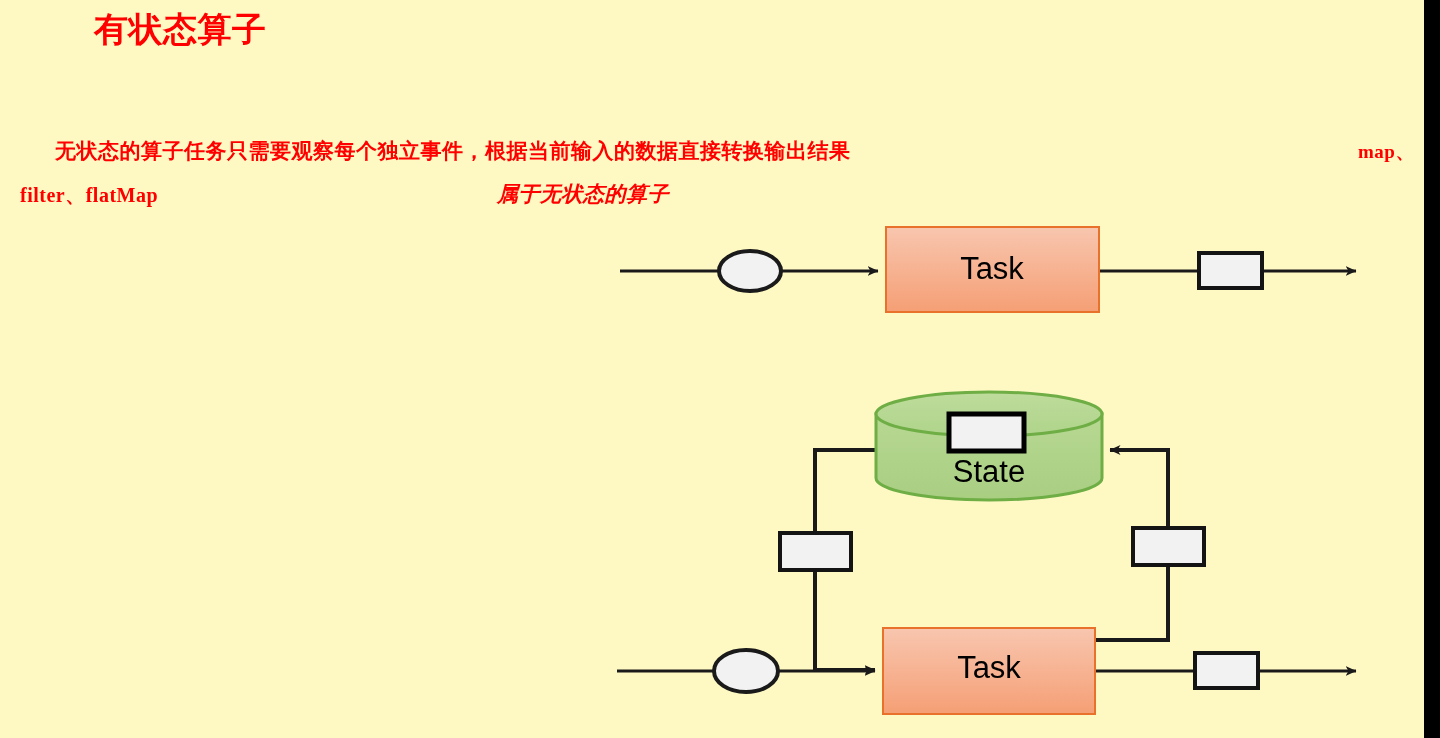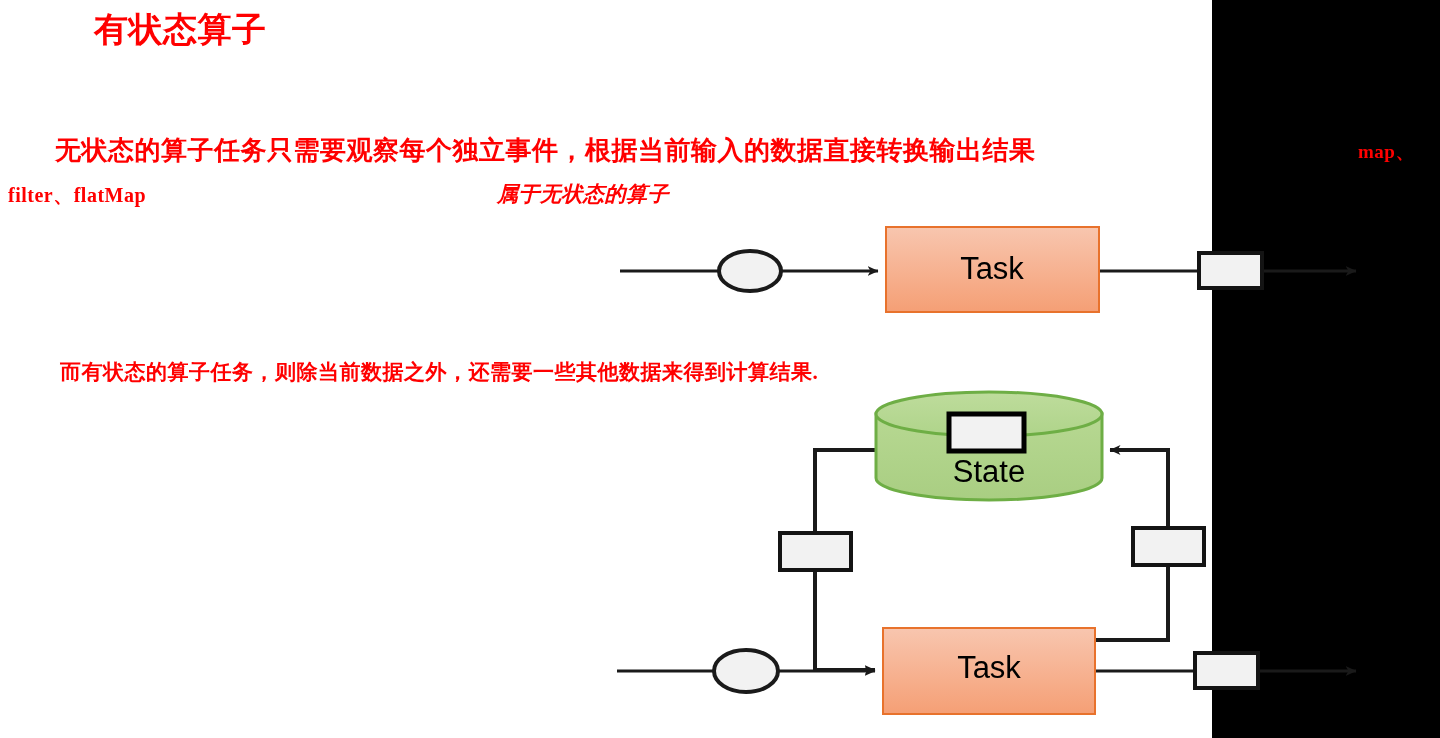--- a/index.html
+++ b/index.html
@@ -11,23 +11,23 @@
     width: 1440px;
     height: 738px;
     position: relative;
     overflow: hidden;
     font-family: "Liberation Serif", "DejaVu Serif", serif;
   }
 
   .canvas {
     position: absolute;
     left: 0; top: 0;
-    width: 1212px;
+    width: 1424px;
     height: 738px;
-    background: #ffffff;
+    background: #fef9c3;
   }
 
   
   .txt {
     position: absolute;
     color: #FF0000;
     white-space: pre;
     font-family: "Liberation Serif", "DejaVu Serif", serif;
     font-weight: bold;
     letter-spacing: 0.5px;
@@ -43,33 +43,33 @@
   #subhead-labels {
     left: 373px;
     top: 87px;
     font-size: 22px;
     line-height: 30px;
   }
 
   #para1-line1 {
     left: 55px;
     top: 136px;
-    font-size: 26px;
+    font-size: 21px;
     line-height: 30px;
   }
 
   #para1-tail {
     left: 1358px;
     top: 137px;
     font-size: 19px;
     line-height: 30px;
   }
 
   #para1-line2a {
-    left: 8px;
+    left: 20px;
     top: 180px;
     font-size: 20px;
     line-height: 30px;
   }
 
   #para1-line2b {
     left: 497px;
     top: 179px;
     font-size: 21px;
     line-height: 30px;
@@ -110,21 +110,20 @@
 
 
   <div class="txt" id="para1-line1">无状态的算子任务只需要观察每个独立事件，根据当前输入的数据直接转换输出结果</div>
 
   <div class="txt" id="para1-tail">map、</div>
 
   <div class="txt" id="para1-line2a">filter、flatMap</div>
 
   <div class="txt" id="para1-line2b">属于无状态的算子</div>
 
-  <div class="txt" id="para2-line1">而有状态的算子任务，则除当前数据之外，还需要一些其他数据来得到计算结果.</div>
 
   <svg class="diagram" viewBox="0 0 1440 738" width="1440" height="738">
     <defs>
       <linearGradient id="taskGrad" x1="0" y1="0" x2="0" y2="1">
         <stop offset="0%" stop-color="#F8C6AF"></stop>
         <stop offset="100%" stop-color="#F59F75"></stop>
       </linearGradient>
       <linearGradient id="cylGrad" x1="0" y1="0" x2="0" y2="1">
         <stop offset="0%" stop-color="#B7D892"></stop>
         <stop offset="100%" stop-color="#A9CE82"></stop>

